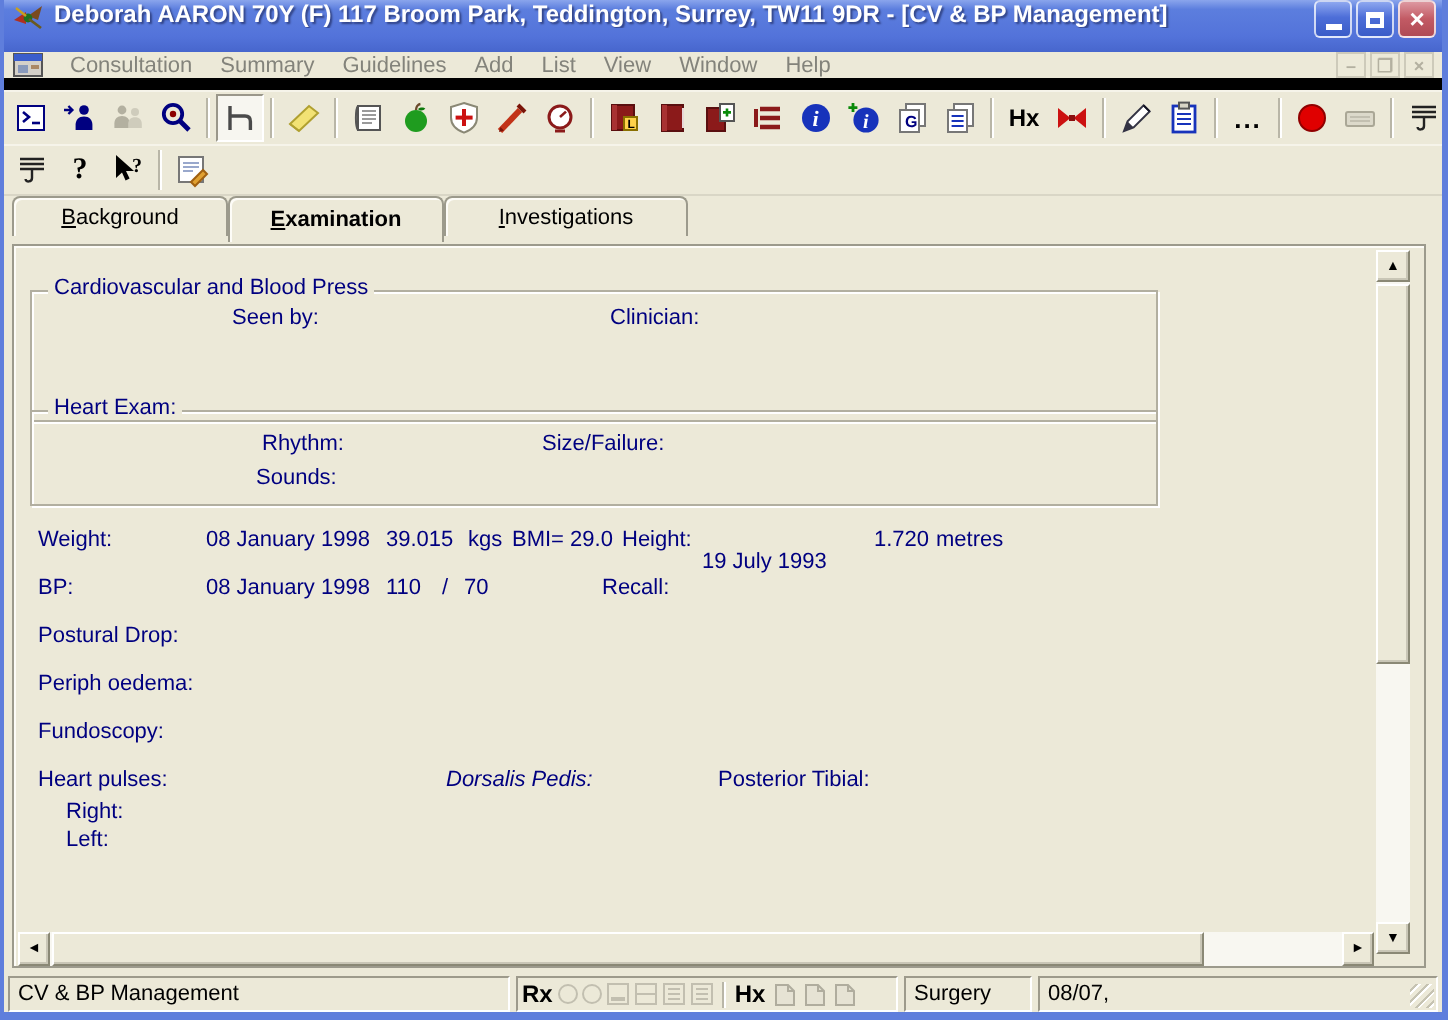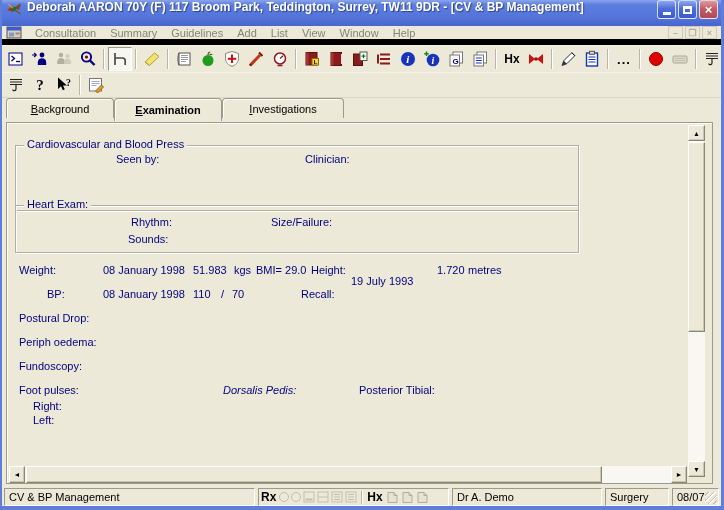--- a/index.html
+++ b/index.html
@@ -378,40 +378,40 @@
 
     <div class="groupbox" style="left:8px; top:82px; width:564px; height:48px;">
       <span class="gb-title">Heart Exam:</span>
     </div>
     <span class="lbl" style="left:124px; top:93px;">Rhythm:</span>
     <span class="lbl" style="left:264px; top:93px;">Size/Failure:</span>
     <span class="lbl" style="left:121px; top:110px;">Sounds:</span>
 
     <span class="lbl" style="left:12px;  top:141px;">Weight:</span>
     <span class="lbl" style="left:96px;  top:141px;">08 January 1998</span>
-    <span class="lbl" style="left:186px; top:141px;">51.983</span>
+    <span class="lbl" style="left:186px; top:141px;">39.015</span>
     <span class="lbl" style="left:227px; top:141px;">kgs</span>
     <span class="lbl" style="left:249px; top:141px;">BMI= 29.0</span>
     <span class="lbl" style="left:304px; top:141px;">Height:</span>
     <span class="lbl" style="left:344px; top:152px;">19 July 1993</span>
     <span class="lbl" style="left:430px; top:141px;">1.720</span>
     <span class="lbl" style="left:461px; top:141px;">metres</span>
 
-    <span class="lbl" style="left:12px;  top:165px;margin-left:28px;">BP:</span>
+    <span class="lbl" style="left:12px;  top:165px;">BP:</span>
     <span class="lbl" style="left:96px;  top:165px;">08 January 1998</span>
     <span class="lbl" style="left:186px; top:165px;">110</span>
     <span class="lbl" style="left:214px; top:165px;">/</span>
     <span class="lbl" style="left:225px; top:165px;">70</span>
     <span class="lbl" style="left:254px; top:165px;padding-left:40px;">Recall:</span>
 
     <span class="lbl" style="left:12px; top:189px;">Postural Drop:</span>
     <span class="lbl" style="left:12px; top:213px;">Periph oedema:</span>
     <span class="lbl" style="left:12px; top:237px;">Fundoscopy:</span>
 
-    <span class="lbl" style="left:12px;  top:261px;">Foot pulses:</span>
+    <span class="lbl" style="left:12px;  top:261px;">Heart pulses:</span>
     <span class="lbl" style="left:216px; top:261px;font-style:italic;">Dorsalis Pedis:</span>
     <span class="lbl" style="left:352px; top:261px;">Posterior Tibial:</span>
     <span class="lbl" style="left:26px;  top:277px;">Right:</span>
     <span class="lbl" style="left:26px;  top:291px;">Left:</span>
 
     <div class="vscroll">
       <div class="sbtn up">▲</div>
       <div class="sthumb"></div>
       <div class="sbtn down">▼</div>
     </div>
@@ -457,23 +457,20 @@
         </svg>
       <svg class="srect" width="13" height="13" viewBox="0 0 13 13">
           <path d="M2 1.5h6l3 3v7H2z" fill="#e6e3d4" stroke="#b0ad9e"></path>
           <path d="M8 1.5v3h3" fill="none" stroke="#b0ad9e"></path>
         </svg>
       <svg class="srect" width="13" height="13" viewBox="0 0 13 13">
           <path d="M2 1.5h6l3 3v7H2z" fill="#e6e3d4" stroke="#b0ad9e"></path>
           <path d="M8 1.5v3h3" fill="none" stroke="#b0ad9e"></path>
         </svg>
     </div>
-    <div class="spanel sp3">
-      <span>Dr A. Demo</span>
-    </div>
     <div class="spanel sp4">
       <span>Surgery</span>
     </div>
     <div class="spanel sp5">
       <span>08/07,</span>
       <span class="grip"></span>
     </div>
   </div>
 
   <div class="bottomstrip"></div>

